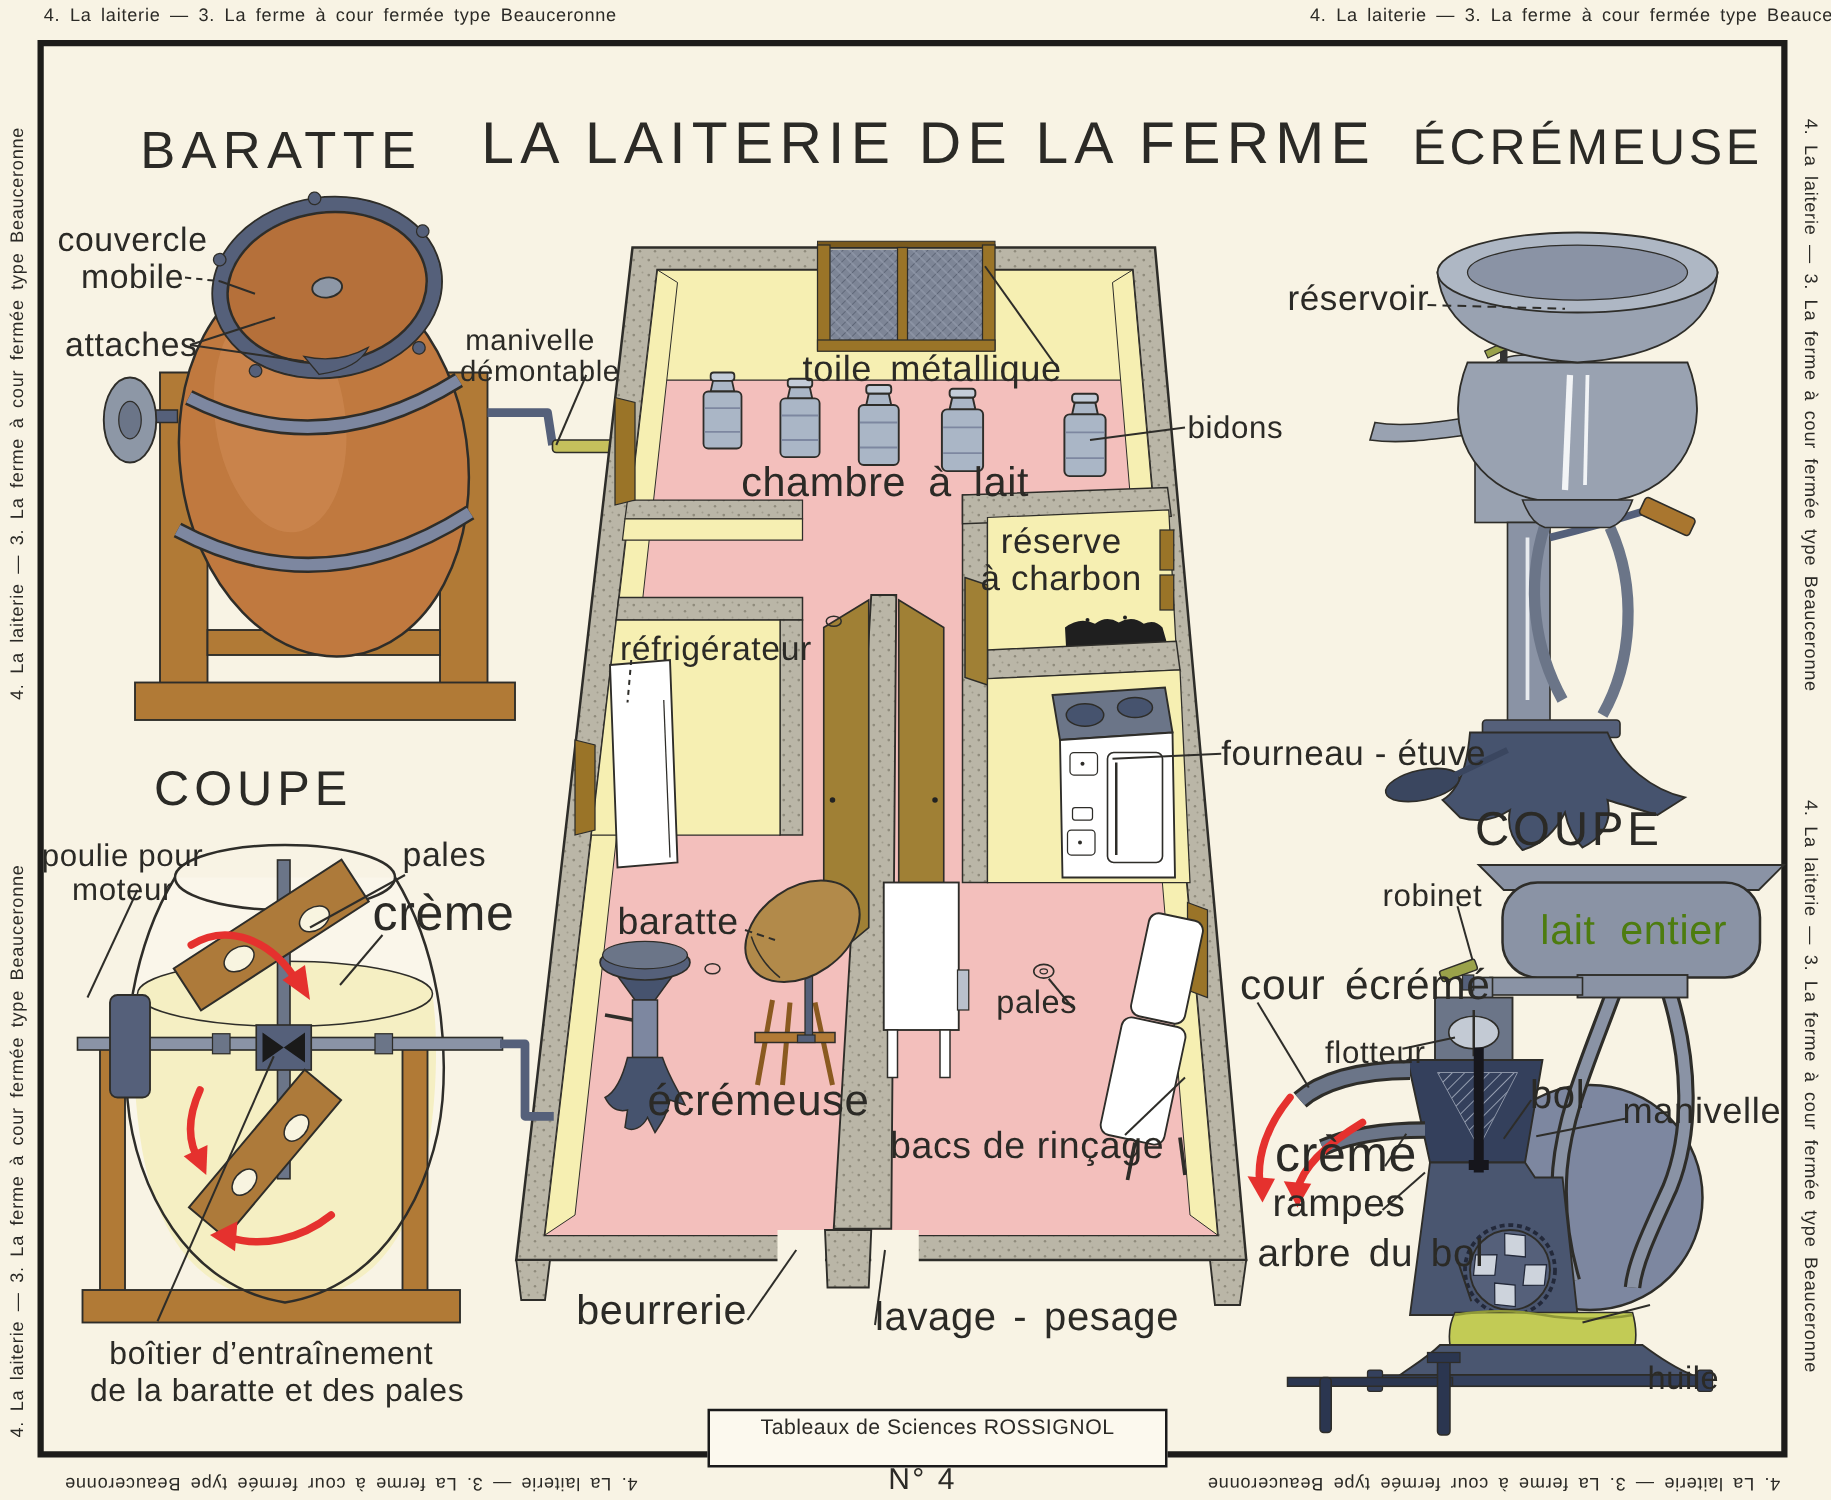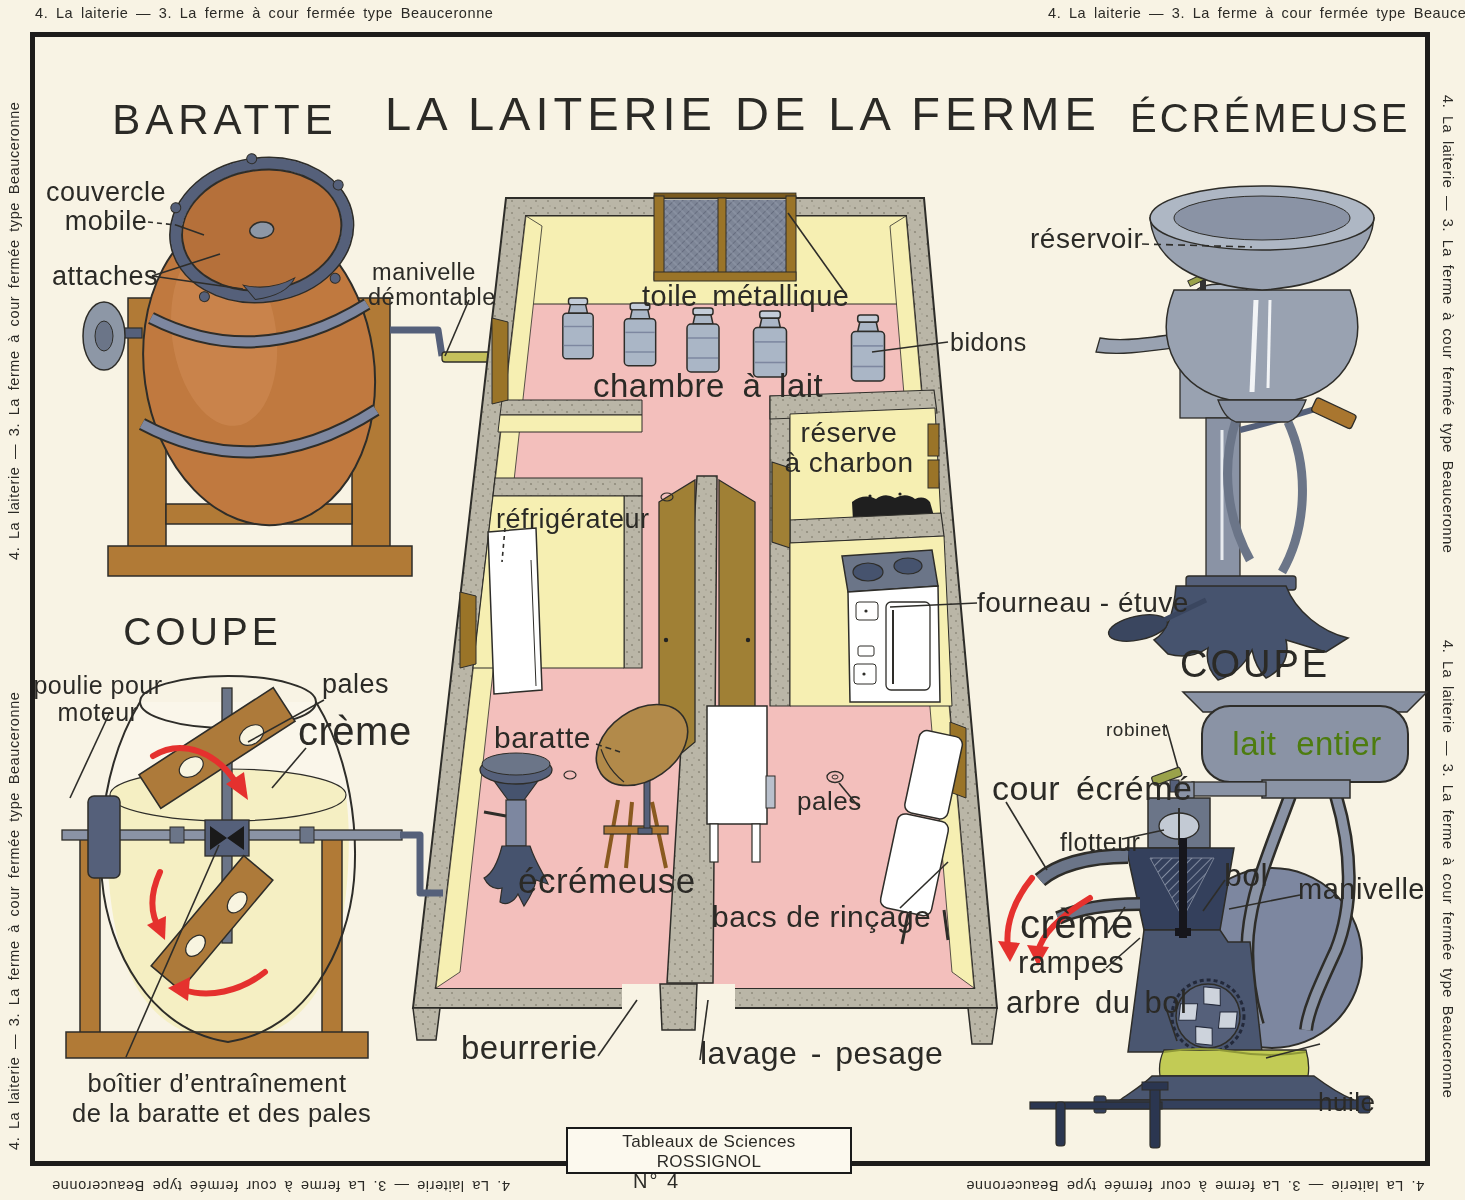--- a/index.html
+++ b/index.html
@@ -8,27 +8,27 @@
   .frame{position:absolute;left:30px;top:32px;width:1400px;height:1134px;
          border:5px solid #1d1c1a;box-sizing:border-box;}
   svg.art{position:absolute;left:0;top:0;}
   .lbl{position:absolute;white-space:nowrap;color:#2b2a26;letter-spacing:.5px;line-height:1.08;}
   .ctr{text-align:center;}
   .heading{position:absolute;text-align:center;color:#2b2a26;white-space:nowrap;}
   .btxt{position:absolute;white-space:nowrap;font-size:14.5px;letter-spacing:.6px;word-spacing:3px;color:#2b2a26;}
   .rot-l{transform:rotate(-90deg);transform-origin:0 0;}
   .rot-r{transform:rotate(90deg);transform-origin:0 0;}
   .rot-b{transform:rotate(180deg);}
-  .credit{position:absolute;left:566px;top:1127px;width:286px;height:47px;background:#fcf9ee;
+  .credit{position:absolute;left:566px;top:1127px;width:368px;height:47px;background:#fcf9ee;
           border:2.5px solid #1a1a1a;box-sizing:border-box;text-align:center;z-index:5;}
   .credit .l1{font-size:17px;margin-top:3px;letter-spacing:.4px;}
   .credit .l2{font-size:15px;letter-spacing:.3px;}
   .credit .place{font-size:14.5px;}
   .credit .dept{font-size:10.5px;}
-  .number{position:absolute;left:633px;top:1170px;width:160px;font-size:20px;letter-spacing:2px;}
+  .number{position:absolute;left:658px;top:1170px;width:160px;text-align:center;font-size:24px;letter-spacing:2px;}
 </style>
 </head>
 <body>
 
 <div class="frame"></div>
 
 <svg class="art" width="1465" height="1200" viewBox="0 0 1465 1200">
   <defs>
     <pattern id="speck" width="12" height="12" patternUnits="userSpaceOnUse">
       <rect width="12" height="12" fill="#bab6a7"></rect>
@@ -380,21 +380,21 @@
 <div class="lbl" style="left:496px;top:505px;font-size:27px;">réfrigérateur</div>
 <div class="lbl" style="left:977px;top:588px;font-size:28px;">fourneau - étuve</div>
 <div class="lbl" style="left:494px;top:722px;font-size:30px;">baratte</div>
 <div class="lbl" style="left:518px;top:862px;font-size:35px;">écrémeuse</div>
 <div class="lbl" style="left:797px;top:787px;font-size:26px;">pales</div>
 <div class="lbl" style="left:712px;top:901px;font-size:30px;">bacs de rinçage</div>
 <div class="lbl" style="left:461px;top:1030px;font-size:33px;">beurrerie</div>
 <div class="lbl" style="left:700px;top:1036px;font-size:32px;word-spacing:4px;">lavage - pesage</div>
 
 <div class="lbl" style="left:1030px;top:224px;font-size:28px;">réservoir</div>
-<div class="lbl" style="left:1106px;top:720px;font-size:19px;">robinet</div>
+<div class="lbl" style="left:1106px;top:704px;font-size:25px;">robinet</div>
 <div class="lbl ctr" style="left:1222px;top:726px;width:170px;font-size:33px;word-spacing:10px;color:#4d7c0f;">lait entier</div>
 <div class="lbl" style="left:992px;top:770px;font-size:34px;word-spacing:6px;">cour écrémé</div>
 <div class="lbl" style="left:1060px;top:829px;font-size:25px;">flotteur</div>
 <div class="lbl" style="left:1224px;top:858px;font-size:32px;">bol</div>
 <div class="lbl" style="left:1298px;top:874px;font-size:29px;">manivelle</div>
 <div class="lbl" style="left:1020px;top:903px;font-size:40px;">crème</div>
 <div class="lbl" style="left:1018px;top:946px;font-size:31px;">rampes</div>
 <div class="lbl" style="left:1006px;top:986px;font-size:31px;word-spacing:5px;">arbre du bol</div>
 <div class="lbl" style="left:1318px;top:1088px;font-size:26px;">huile</div>
 

